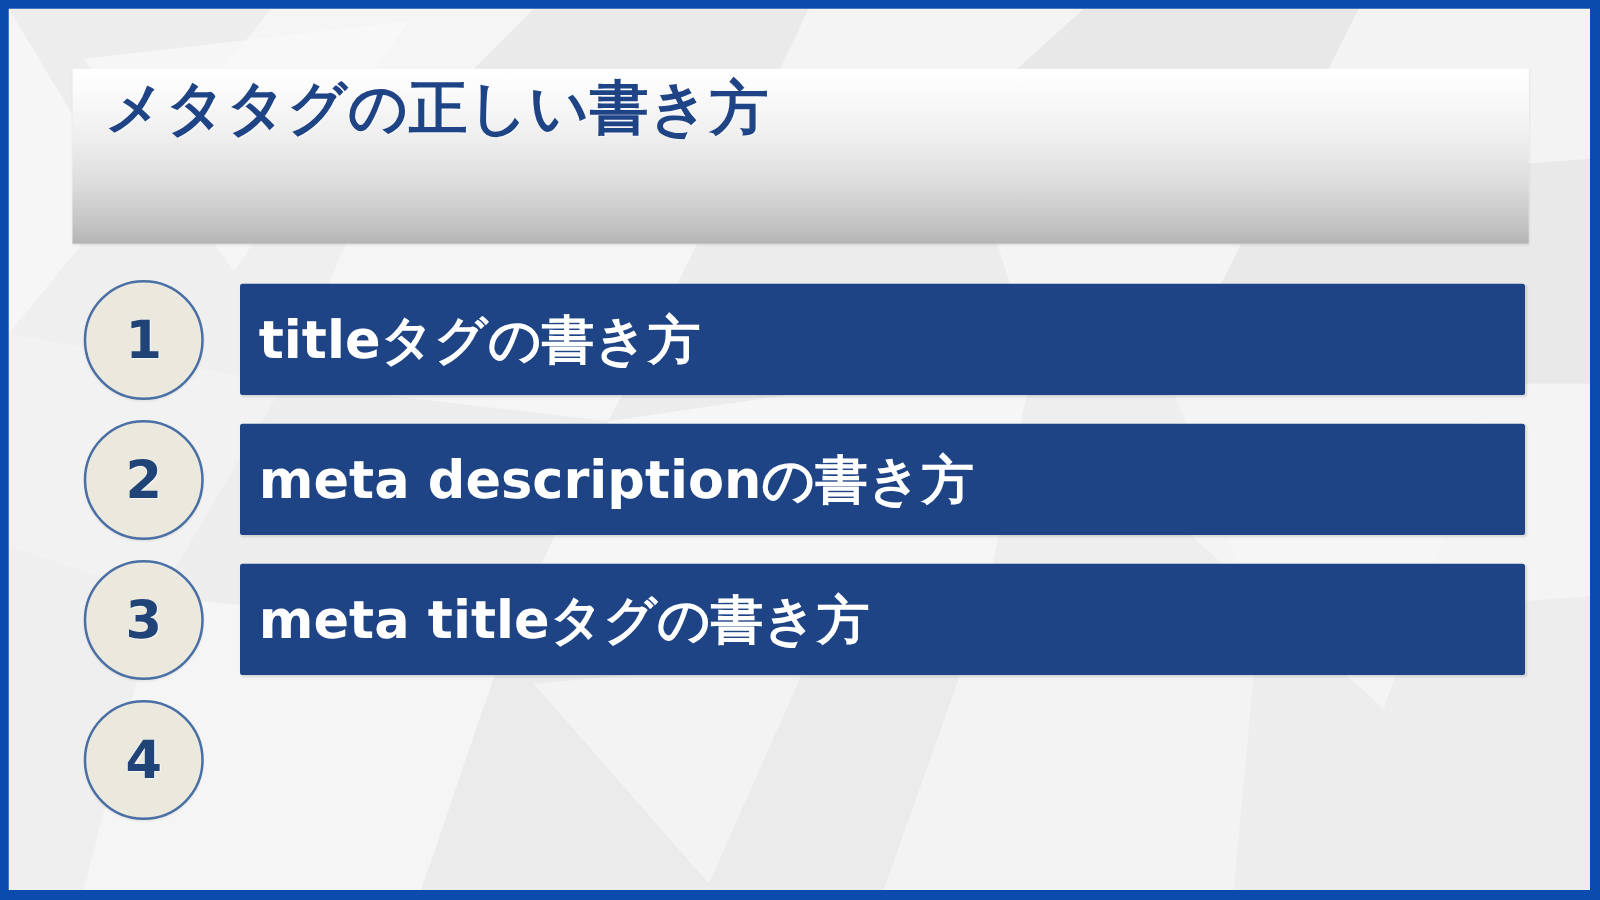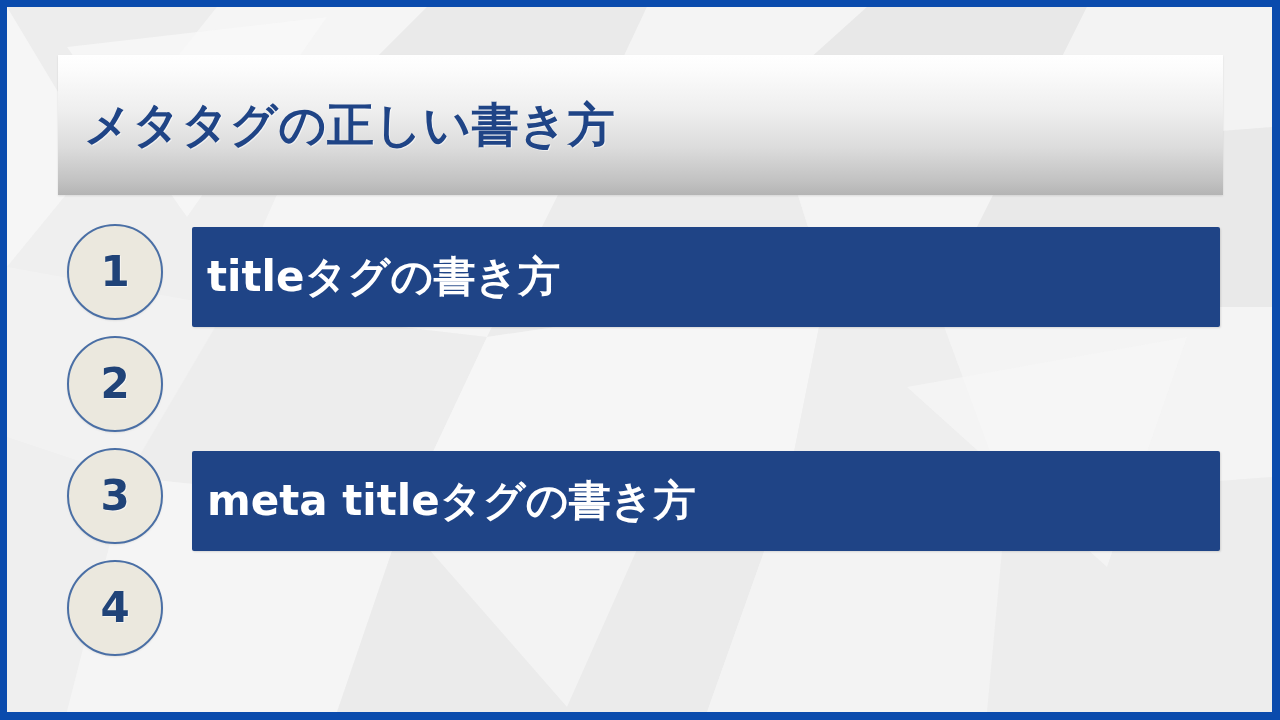--- a/index.html
+++ b/index.html
@@ -49,21 +49,21 @@
     height: 140px;
     background: linear-gradient(to bottom,
         #ffffff 0%,
         #fbfbfb 12%,
         #eeeeee 40%,
         #dcdcdc 66%,
         #c2c2c2 90%,
         #b4b4b4 100%);
     box-shadow: 0 1px 2px rgba(0,0,0,0.10);
     display: flex;
-    align-items: center;
+    align-items: flex-start;
   }
   .title-text {
     margin-left: 26px;
     font-size: 47px;
     font-weight: bold;
     letter-spacing: 0.5px;
     color: #1F4486;
     text-shadow: 1px 1px 0 rgba(255,255,255,0.55);
     white-space: nowrap;
   }
@@ -104,21 +104,21 @@
     color: #204378;
     line-height: 1;
     text-shadow: 1px 1px 0 rgba(255,255,255,0.6);
   }
 
   .bar {
     position: absolute;
     left: 185px;
     top: 0;
     width: 1028px;
-    height: 100px;
+    height: 89px;
     background: #1F4486;
     border-radius: 2px;
     display: flex;
     align-items: center;
     box-shadow: 1px 1px 2px rgba(0,0,0,0.12);
     text-align: right;
   }
   .bar-text {
     margin-left: 15px;
     font-size: 42px;
@@ -177,20 +177,23 @@
         </div>
         <div class="bar">
           <div class="bar-text">titleタグの書き方</div>
         </div>
       </div>
 
       <div class="row">
         <div class="num-circle">
           <span>2</span>
         </div>
+        <div class="bar">
+          <div class="bar-text">meta descriptionの書き方</div>
+        </div>
       </div>
 
       <div class="row">
         <div class="num-circle">
           <span>3</span>
         </div>
         <div class="bar">
           <div class="bar-text">meta titleタグの書き方</div>
         </div>
       </div>

